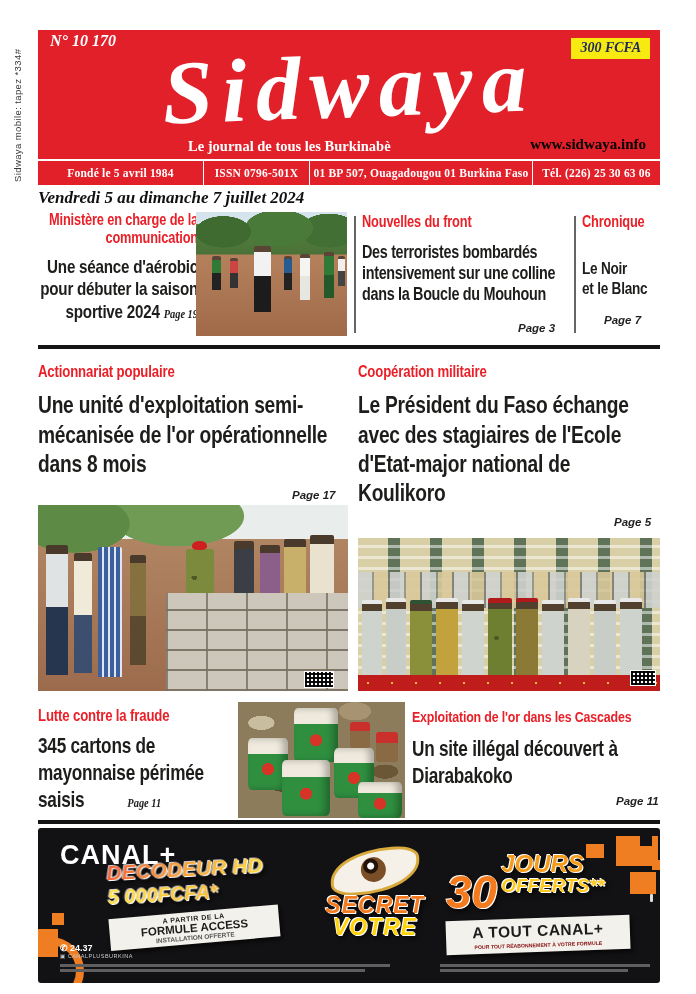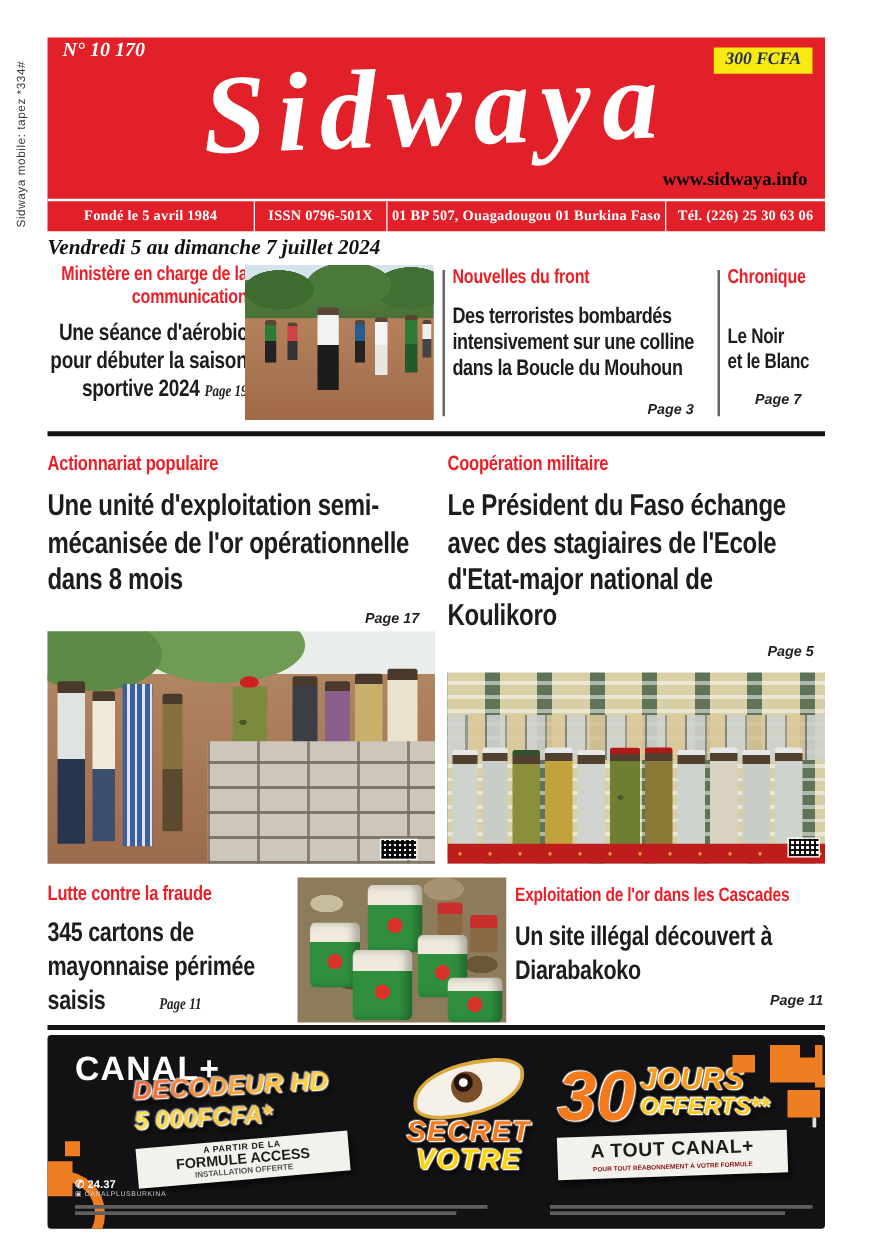--- a/index.html
+++ b/index.html
@@ -112,20 +112,21 @@
 <body>
 
 <div class="page">
 
   <div class="abs vertnote">Sidwaya mobile: tapez *334#</div>
 
   <div class="abs masthead">
     <div class="abs issue serif">N° 10 170</div>
     <div class="abs price serif">300 FCFA</div>
     <div class="abs mlogo serif">Sidwaya</div>
+    <div class="abs tagline serif">Le journal de tous les Burkinabè</div>
     <div class="abs website serif">www.sidwaya.info</div>
     <div class="infobar abs">
       <div class="infocell serif" style="flex:0 0 165px;">Fondé le 5 avril 1984</div>
       <div class="infocell serif" style="flex:0 0 105px;">ISSN 0796-501X</div>
       <div class="infocell serif" style="flex:0 0 222px;">01 BP 507, Ouagadougou 01 Burkina Faso</div>
       <div class="infocell serif" style="flex:1;">Tél. (226) 25 30 63 06</div>
     </div>
   </div>
 
   <div class="abs dateline serif">Vendredi 5 au dimanche 7 juillet 2024</div>
@@ -259,21 +260,21 @@
     <div class="abs" style="left:278px;top:20px;width:118px;text-align:center;">
       <div class="eye">
         <div class="iris"></div>
       </div>
       <div class="outline-orange" style="font-size:23px;letter-spacing:1px;margin-top:-2px;color:#f47a1e;">SECRET</div>
       <div class="outline-orange" style="font-size:23px;letter-spacing:1px;margin-top:-5px;color:#ffd20a;">VOTRE</div>
     </div>
 
     <div class="abs" style="left:408px;top:24px;width:200px;">
       <div style="display:flex;align-items:flex-start;">
-        <div class="outline-orange" style="font-size:56px;line-height:.9;">30</div>
+        <div class="outline-orange" style="font-size:46px;line-height:.9;margin-top:20px;">30</div>
         <div style="margin-left:4px;">
           <div class="outline-orange" style="font-size:24px;line-height:1;color:#f59c1b;">JOURS</div>
           <div class="outline-orange" style="font-size:19px;line-height:1;color:#ffc81e;">OFFERTS**</div>
         </div>
       </div>
       <div class="plaque" style="margin-top:5px;width:172px;padding:4px 6px;transform:rotate(-2deg);">
         <div style="font-size:15.5px;font-weight:bold;letter-spacing:.5px;">A TOUT CANAL+</div>
         <div style="font-size:5.2px;font-weight:bold;color:#8a1313;margin-top:2px;">POUR TOUT RÉABONNEMENT À VOTRE FORMULE</div>
       </div>
     </div>

